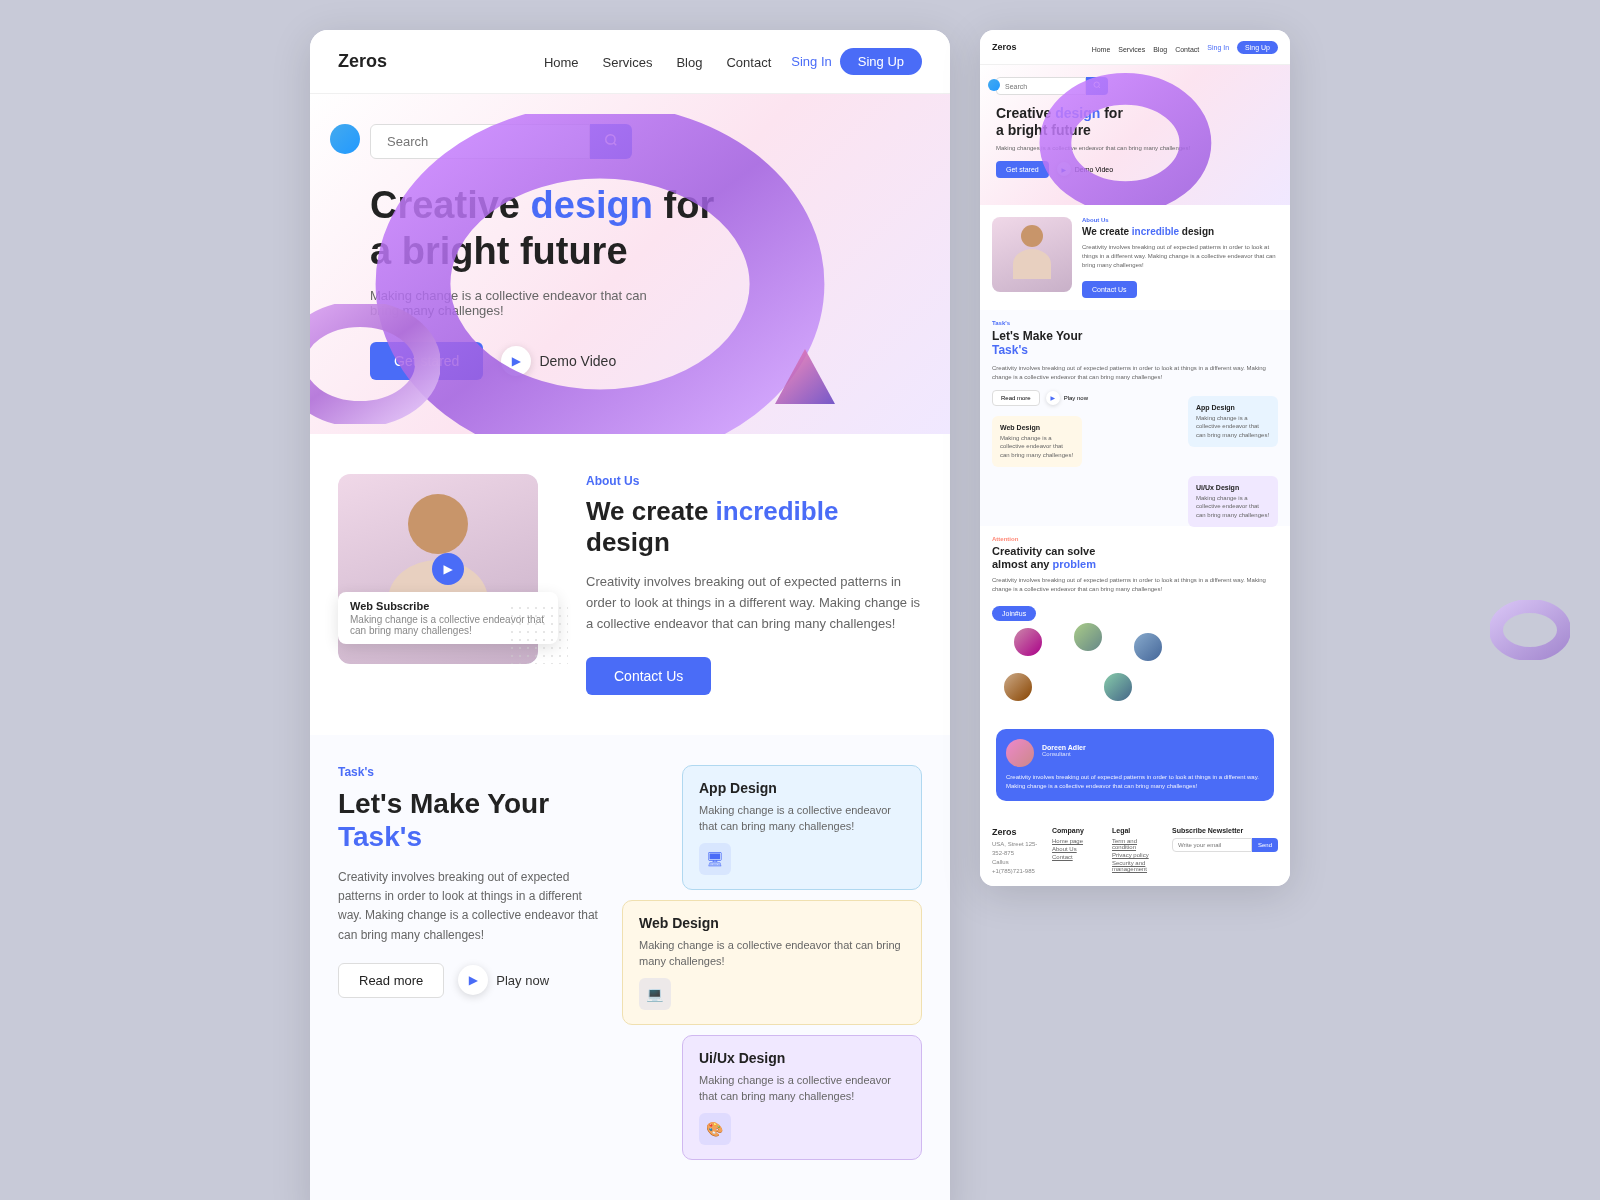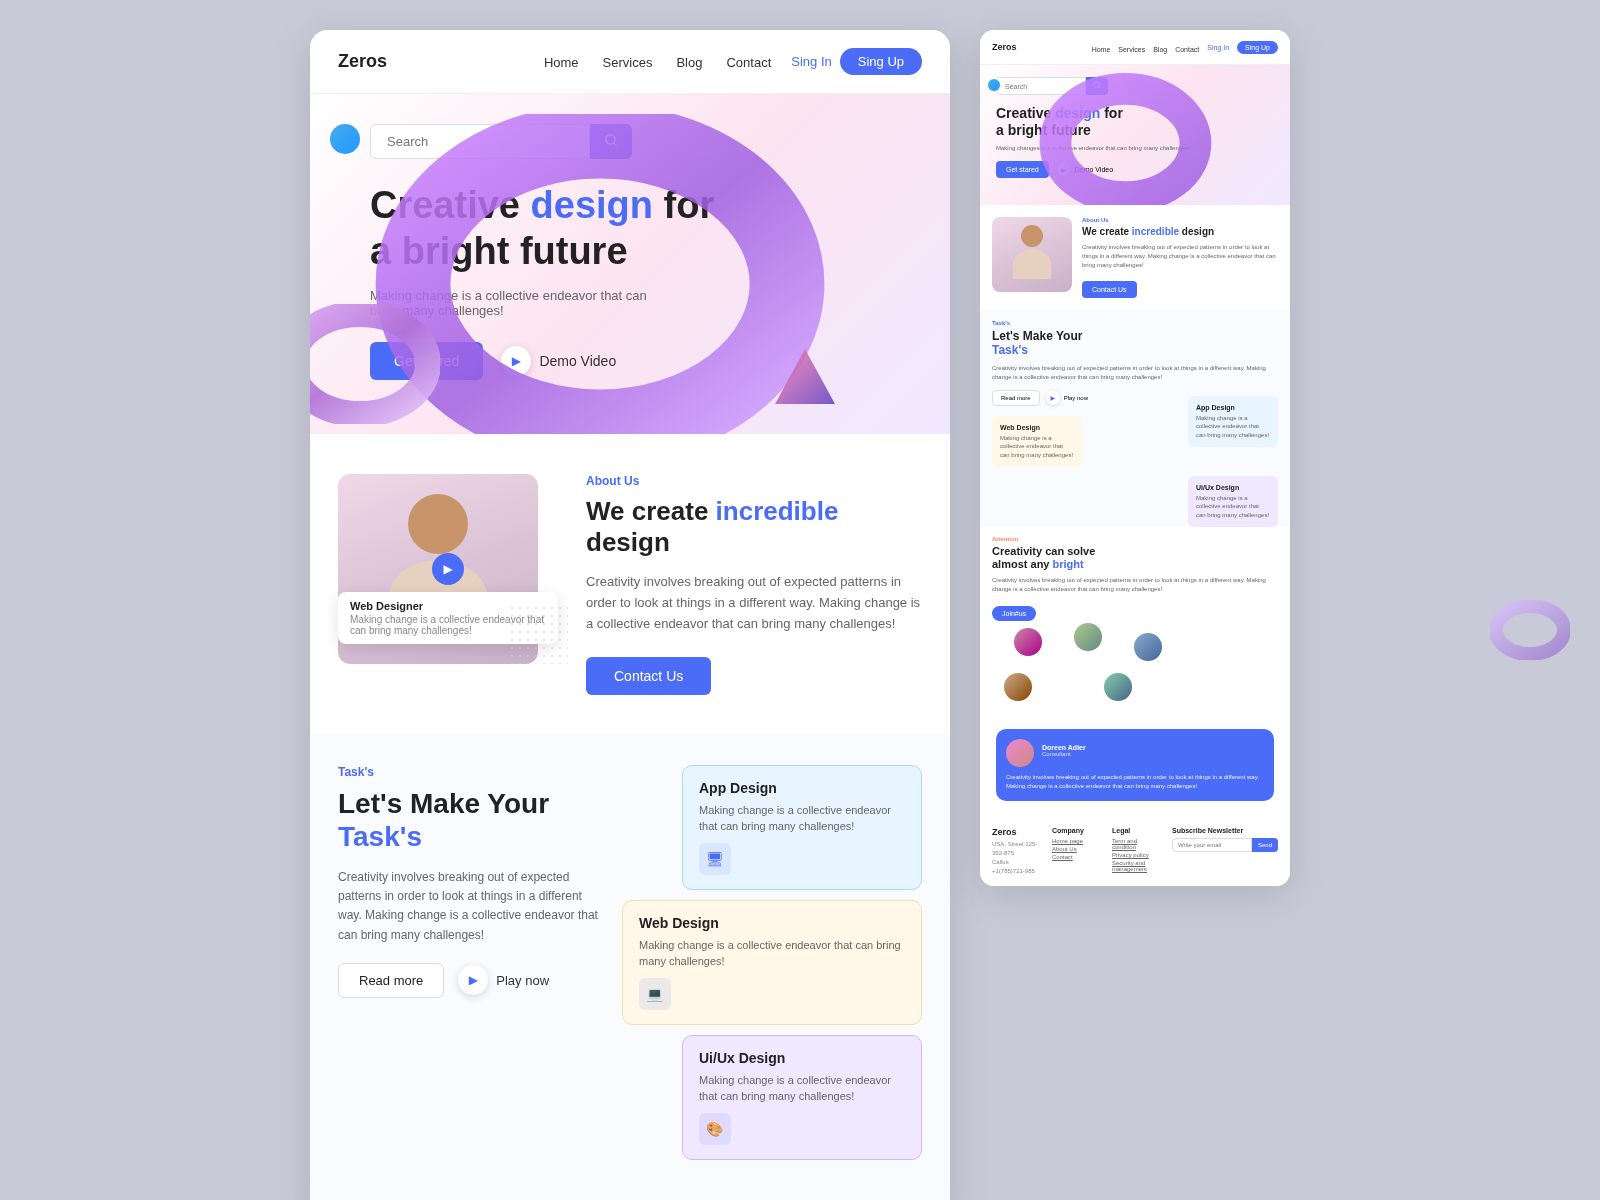--- a/index.html
+++ b/index.html
@@ -599,21 +599,21 @@
   <section class="about-section">
     <div class="about-img-wrap">
       <div class="about-img">
         <div class="about-img-person">
           <div class="person-head"></div>
           <div class="person-body"></div>
         </div>
       </div>
       <div class="about-play">▶</div>
       <div class="about-tag">
-        <div class="tag-title">Web Designer</div>
+        <div class="tag-title">Web Subscribe</div>
         <div class="tag-sub">Making change is a collective endeavor that can bring many challenges!</div>
       </div>
       <div class="dot-pattern"></div>
     </div>
     <div class="about-content">
       <div class="about-label">About Us</div>
       <h2 class="about-title">
         <span>We create </span><span class="accent">incredible</span><span> design</span>
       </h2>
       <p class="about-text">Creativity involves breaking out of expected patterns in order to look at things in a different way. Making change is a collective endeavor that can bring many challenges!</p>
@@ -755,21 +755,21 @@
       <div class="mini-card-ui">
         <div class="mini-card-title">Ui/Ux Design</div>
         <div class="mini-card-text">Making change is a collective endeavor that can bring many challenges!</div>
       </div>
     </div>
   </section>
 
   <section class="mini-team">
     <div class="mini-team-label">Attention</div>
     <div class="mini-team-title">
-      Creativity can solve<br>almost any <span class="accent">bright</span>
+      Creativity can solve<br>almost any <span class="accent">problem</span>
     </div>
     <p class="mini-team-text">Creativity involves breaking out of expected patterns in order to look at things in a different way. Making change is a collective endeavor that can bring many challenges!</p>
     <button class="mini-btn-join">Join#us</button>
     <div class="mini-avatars">
       <div class="mini-avatar" style="left:20px; top:5px; background:linear-gradient(135deg,#c8a,#a08);"></div>
       <div class="mini-avatar" style="left:80px; top:0; background:linear-gradient(135deg,#ac8,#688);"></div>
       <div class="mini-avatar" style="left:140px; top:10px; background:linear-gradient(135deg,#8ac,#469);"></div>
       <div class="mini-avatar" style="left:10px; top:50px; background:linear-gradient(135deg,#ca8,#840);"></div>
       <div class="mini-avatar" style="left:110px; top:50px; background:linear-gradient(135deg,#8ca,#468);"></div>
     </div>

